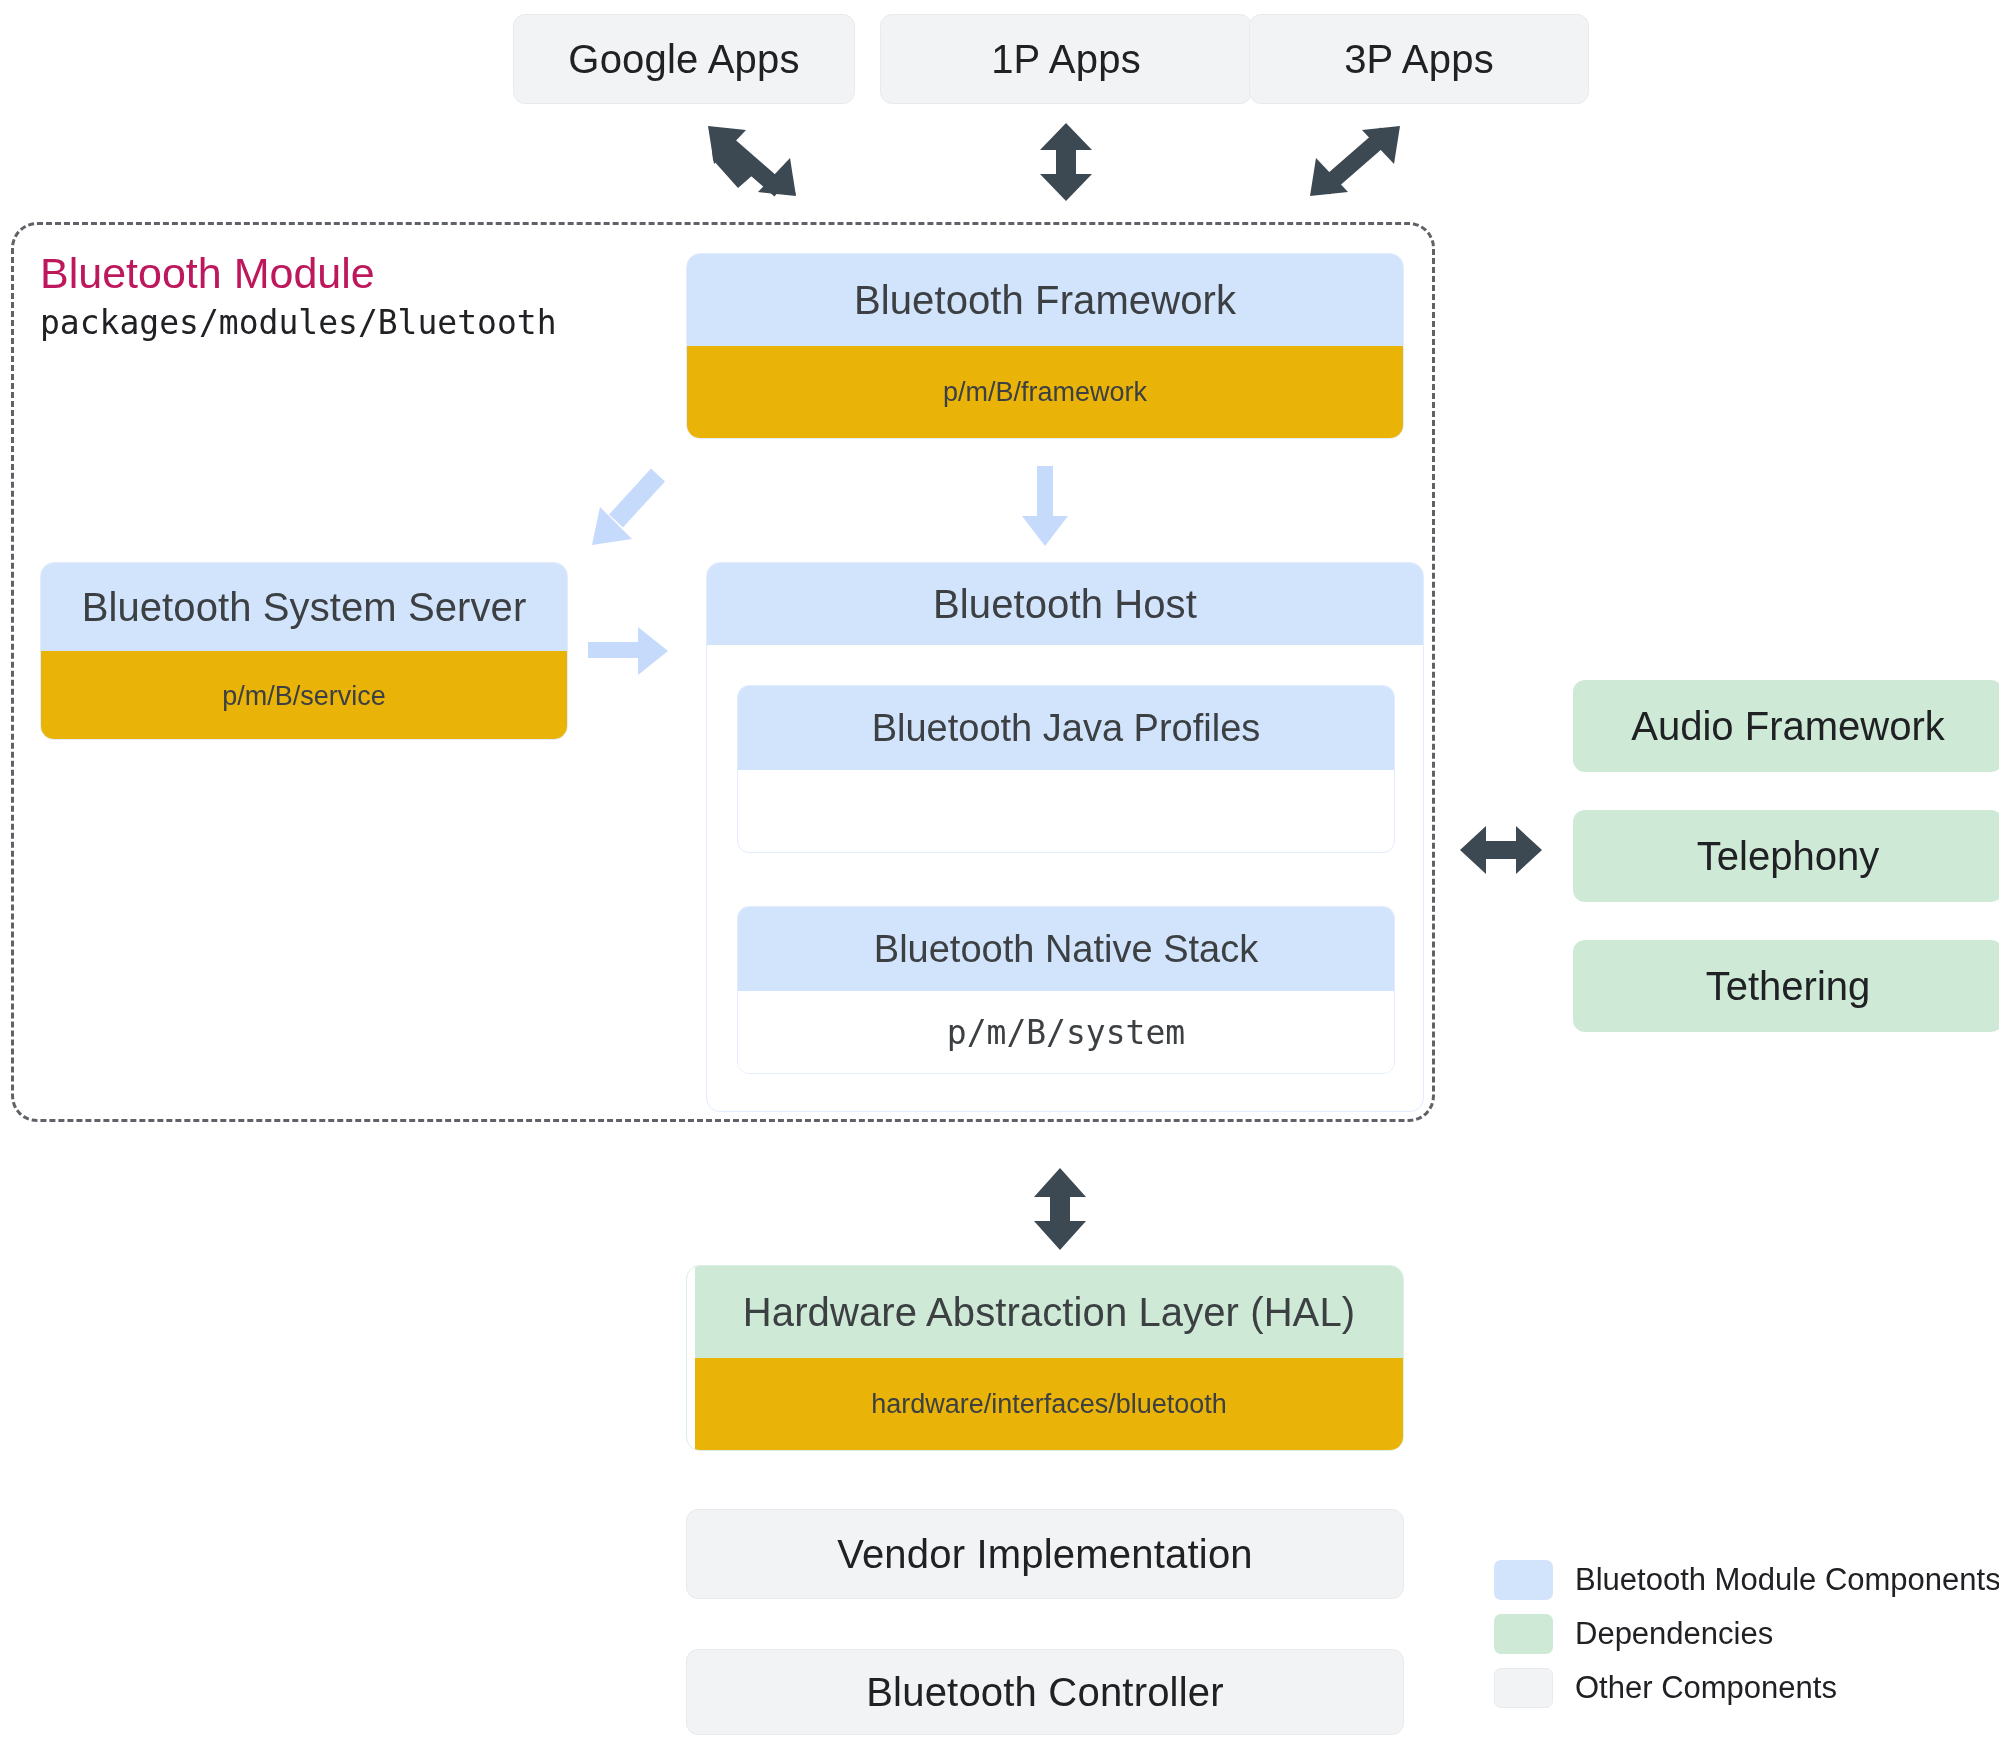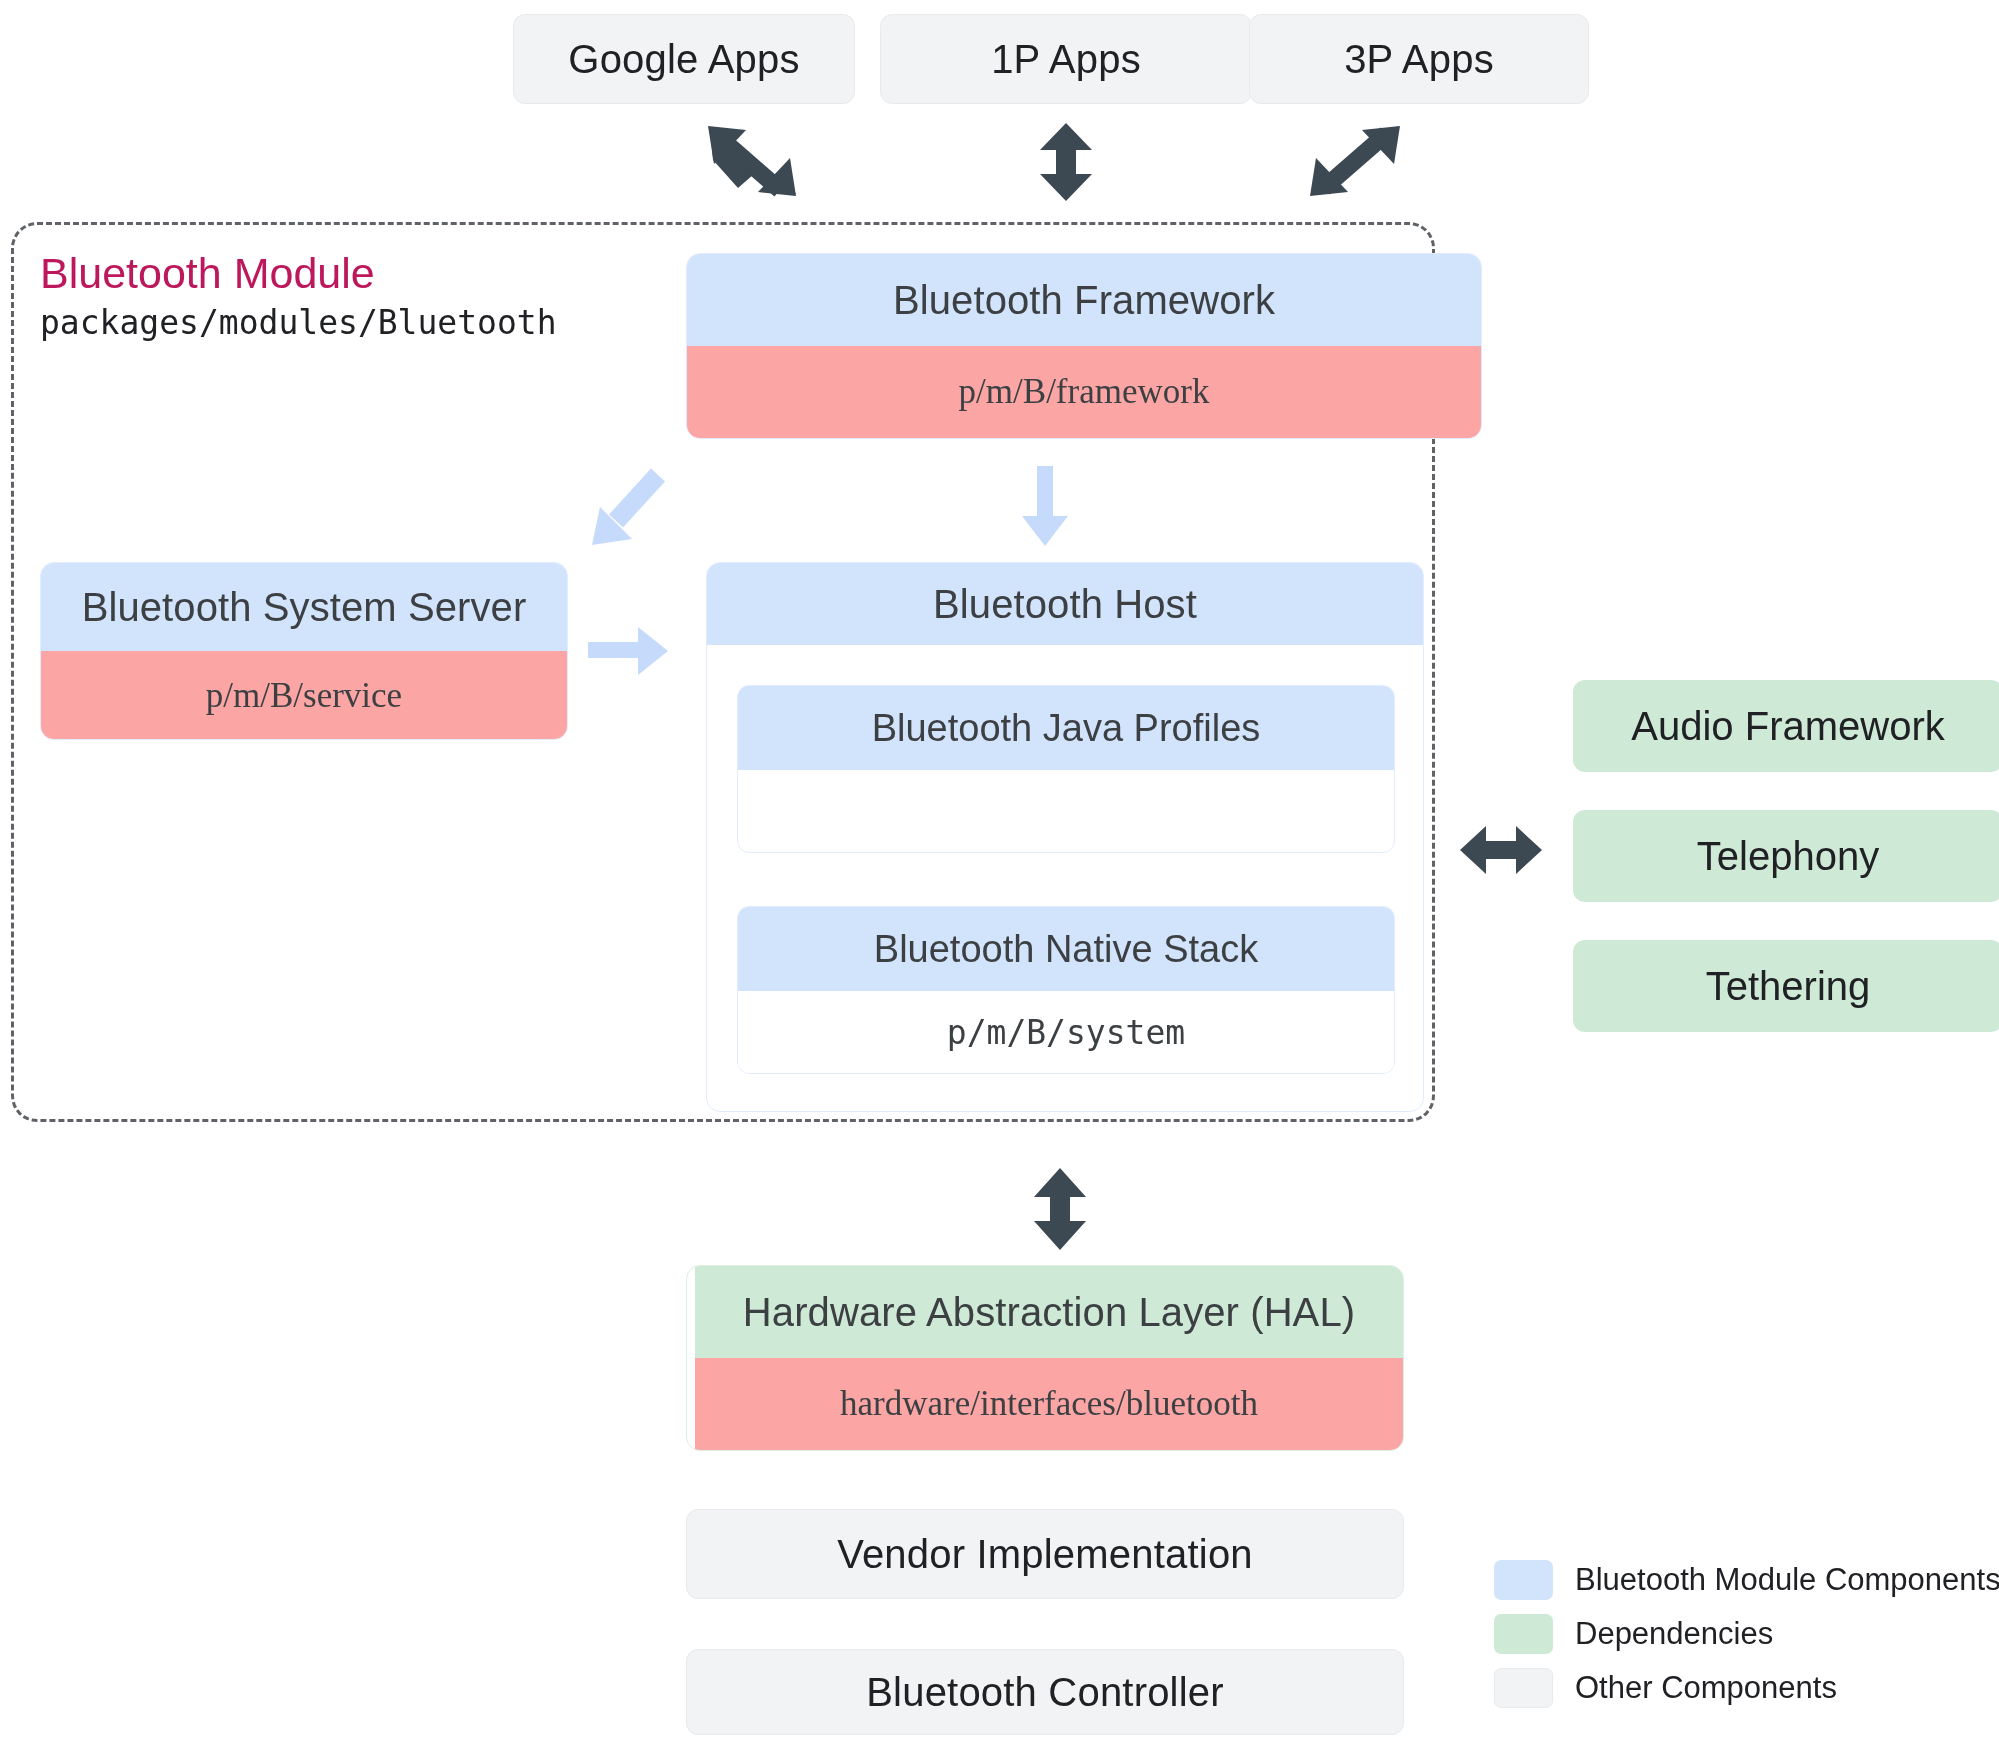--- a/index.html
+++ b/index.html
@@ -65,23 +65,23 @@
   }
   .card.blue  > .card-head { background: #d2e3fc; }
   .card.green > .card-head { background: #ceead6; }
 
   .card-body {
     box-sizing: border-box;
     width: 100%;
     display: flex;
     align-items: center;
     justify-content: center;
-    background: #fca5a5;
-    font-family: Liberation Serif, serif;
-    font-size: 35px;
+    background: #eab308;
+    font-family: Liberation Sans, sans-serif;
+    font-size: 27px;
     color: #3c4043;
   }
 
   
   #module-wrapper {
     position: absolute;
     left: 11px;
     top: 222px;
     width: 1424px;
     height: 900px;
@@ -206,21 +206,21 @@
         <polygon points="90,0 52,4 84,38"></polygon>
         <polygon points="0,70 38,66 6,32"></polygon>
       </g>
     </svg>
   </div>
 
   <div id="module-wrapper"></div>
   <div id="module-title">Bluetooth Module</div>
   <div id="module-path">packages/modules/Bluetooth</div>
 
-  <div class="card blue" style="left:686px; top:253px; width:796px; height:186px;">
+  <div class="card blue" style="left:686px; top:253px; width:718px; height:186px;">
     <div class="card-head" style="height:92px;">Bluetooth Framework</div>
     <div class="card-body" style="height:92px;">p/m/B/framework</div>
   </div>
 
   <div class="arrow" style="left:1020px; top:466px; width:50px; height:80px;">
     <svg width="50" height="80" viewBox="0 0 50 80">
       <polygon fill="#c6dafc" points="17,0 33,0 33,50 48,50 25,80 2,50 17,50"></polygon>
     </svg>
   </div>
 

